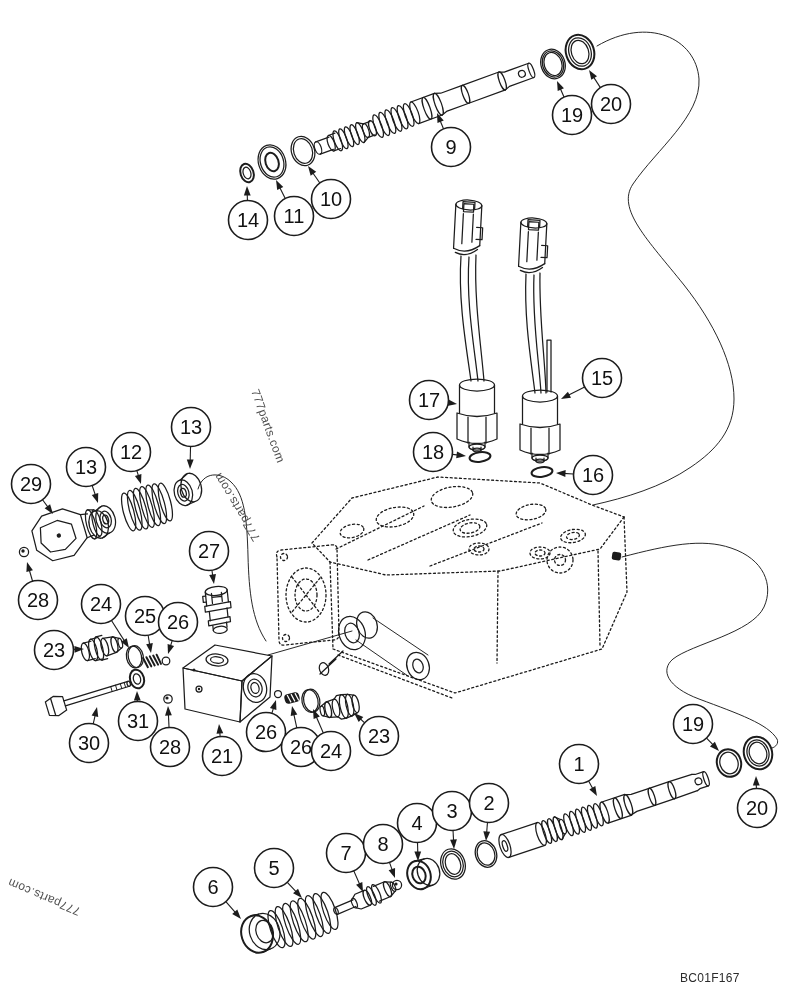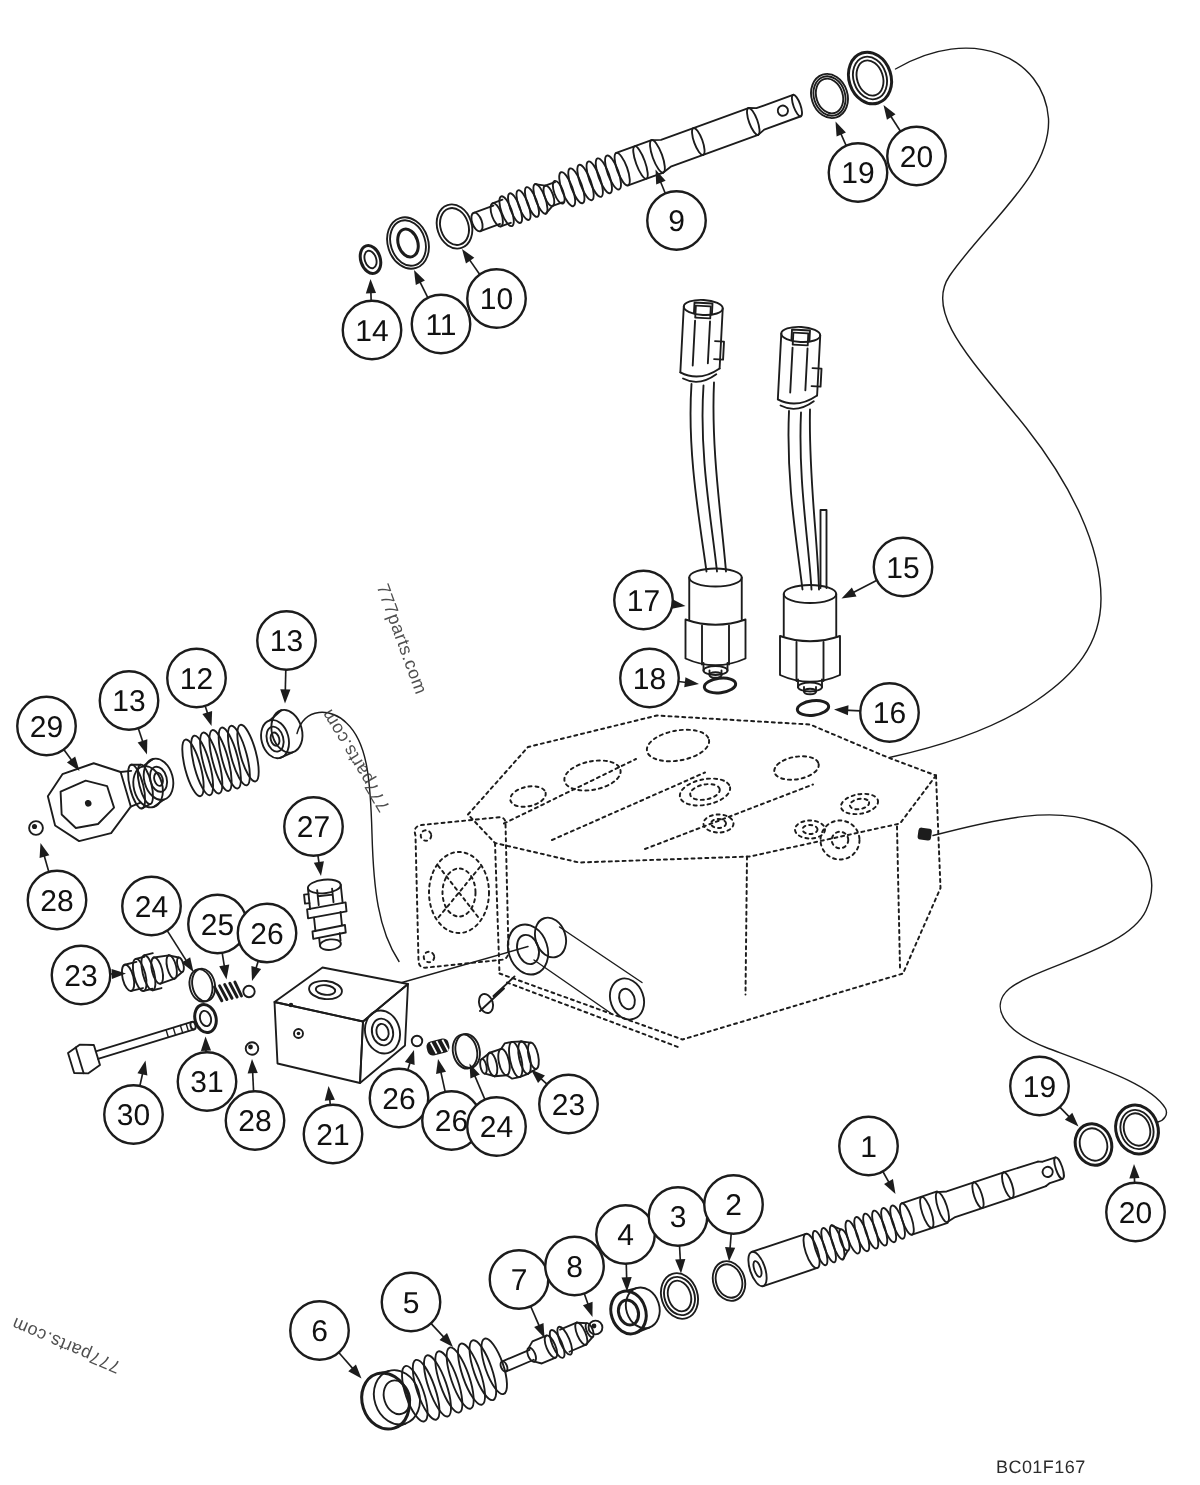--- a/index.html
+++ b/index.html
@@ -9,21 +9,21 @@
   .s{stroke:#1c1c1c;fill:none;stroke-width:1.25;stroke-linecap:round;stroke-linejoin:round;}
   .thin{stroke-width:0.95;}
   .b{stroke-width:2;}
   .d{stroke:#1c1c1c;fill:none;stroke-width:1.3;stroke-dasharray:2 2.6;stroke-linecap:round;stroke-linejoin:round;}
   .f{fill:#1c1c1c;stroke:none;}
   .co-line{stroke:#1c1c1c;stroke-width:1.1;fill:none;}
   .co-circle{fill:#ffffff;stroke:#1c1c1c;stroke-width:1.6;}
   .co-text{font-family:"Liberation Sans",sans-serif;font-size:20px;fill:#111;text-anchor:middle;}
   .wm{position:absolute;font-family:"Liberation Sans",sans-serif;font-size:12px;color:#3c3c3c;
       white-space:nowrap;letter-spacing:0.4px;opacity:0.9;}
-  .code{position:absolute;left:664px;top:971px;font-family:"Liberation Sans",sans-serif;
+  .code{position:absolute;left:680px;top:971px;font-family:"Liberation Sans",sans-serif;
         font-size:12px;color:#2b2b2b;letter-spacing:0.3px;}
 </style>
 </head>
 <body>
 
 <div class="stage">
 
   <svg width="800" height="990" viewBox="0 0 800 990">
 
     <path class="s thin" d="M597,46 C648,16 696,38 699,79 C701,116 657,149 633,184 C616,209 648,240 684,285 C714,323 734,364 734,399 C734,430 716,450 691,467 C662,487 625,498 593,505"></path>

